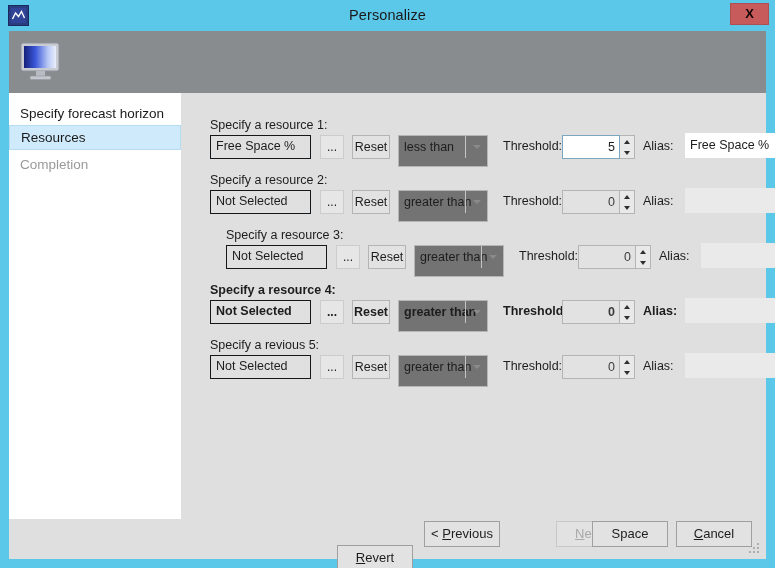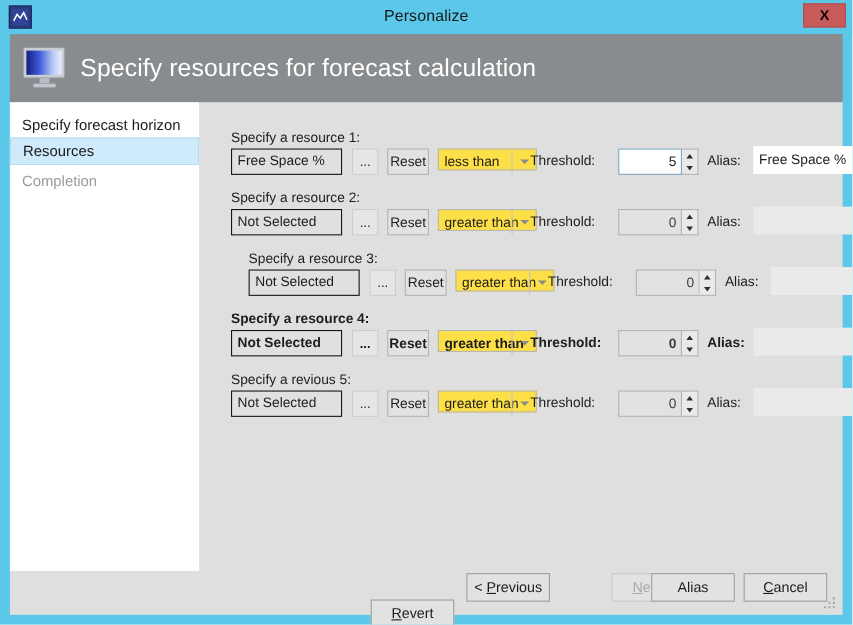--- a/index.html
+++ b/index.html
@@ -194,23 +194,23 @@
     border: 1px solid #b4b4b4;
     font-size: 12.5px;
     color: #1d1d1d;
     text-align: center;
     line-height: 22px;
     cursor: pointer;
   }
   .combo {
     position: absolute;
     left: 217px; top: 0;
-    width: 90px; height: 20px;
-    box-sizing: border-box;
-    background: #fde047;
+    width: 90px; height: 32px;
+    box-sizing: border-box;
+    background: #737373;
     border: 1px solid #b6b6b6;
     cursor: pointer;
   }
   .combo-text {
     position: absolute;
     left: 5px; top: 0;
     height: 22px;
     line-height: 22px;
     font-size: 12.5px;
     color: #1d1d1d;
@@ -228,21 +228,21 @@
   }
   .combo-arrow i {
     display: block;
     width: 0; height: 0;
     border-left: 4px solid transparent;
     border-right: 4px solid transparent;
     border-top: 4px solid #8a8a8a;
   }
   .threshold-label {
     position: absolute;
-    left: 301px; top: 0;
+    left: 322px; top: 0;
     height: 24px;
     line-height: 23px;
     font-size: 12.5px;
     color: #1d1d1d;
     white-space: nowrap;
   }
   .spin {
     position: absolute;
     left: 381px; top: 0;
     width: 58px; height: 24px;
@@ -383,21 +383,20 @@
             <stop offset="75%" stop-color="#b9c9f5"></stop>
             <stop offset="100%" stop-color="#e9eefb"></stop>
           </linearGradient>
         </defs>
         <rect x="2" y="2" width="38" height="28" rx="2" fill="#c9ccd2" stroke="#8d9099" stroke-width="1"></rect>
         <rect x="5" y="5" width="32" height="22" fill="url(#scr)"></rect>
         <rect x="17" y="30" width="9" height="5" fill="#b9bcc3"></rect>
         <rect x="11" y="35" width="21" height="3.5" rx="1.5" fill="#c4c7cd" stroke="#9a9da5" stroke-width="0.8"></rect>
       </svg>
     </div>
-    <div id="header-title">Specify resources for forecast calculation</div>
   </div>
 
   <div id="body">
 
     <div id="sidebar">
       <div class="nav-item" style="top:8px;">Specify forecast horizon</div>
       <div class="nav-item selected" style="top:32px;">Resources</div>
       <div class="nav-item disabled" style="top:59px;">Completion</div>
     </div>
 
@@ -537,21 +536,21 @@
           <div class="alias-input disabled"></div>
         </div>
       </div>
 
     </div>
 
     <div id="footer">
       <div class="foot-btn" id="btn-revert" style="left: 328px; width: 76px; margin-top: 24px;"><u>R</u>evert</div>
       <div class="foot-btn" id="btn-previous" style="left: 415px; width: 76px;">&lt; <u>P</u>revious</div>
       <div class="foot-btn disabled" id="btn-next" style="left: 499px; width: 76px;"><u>N</u>ext &gt;</div>
-      <div class="foot-btn" id="btn-finish" style="left: 583px; width: 76px;">Alias</div>
+      <div class="foot-btn" id="btn-finish" style="left: 583px; width: 76px;">Space</div>
       <div class="foot-btn" id="btn-cancel" style="left: 667px; width: 76px;"><u>C</u>ancel</div>
       <div id="grip">
           <span style="left: 8px; top: 0px;"></span>
           <span style="left: 4px; top: 4px;"></span>
           <span style="left: 8px; top: 4px;"></span>
           <span style="left: 0px; top: 8px;"></span>
           <span style="left: 4px; top: 8px;"></span>
           <span style="left: 8px; top: 8px;"></span>
         </div>
     </div>

